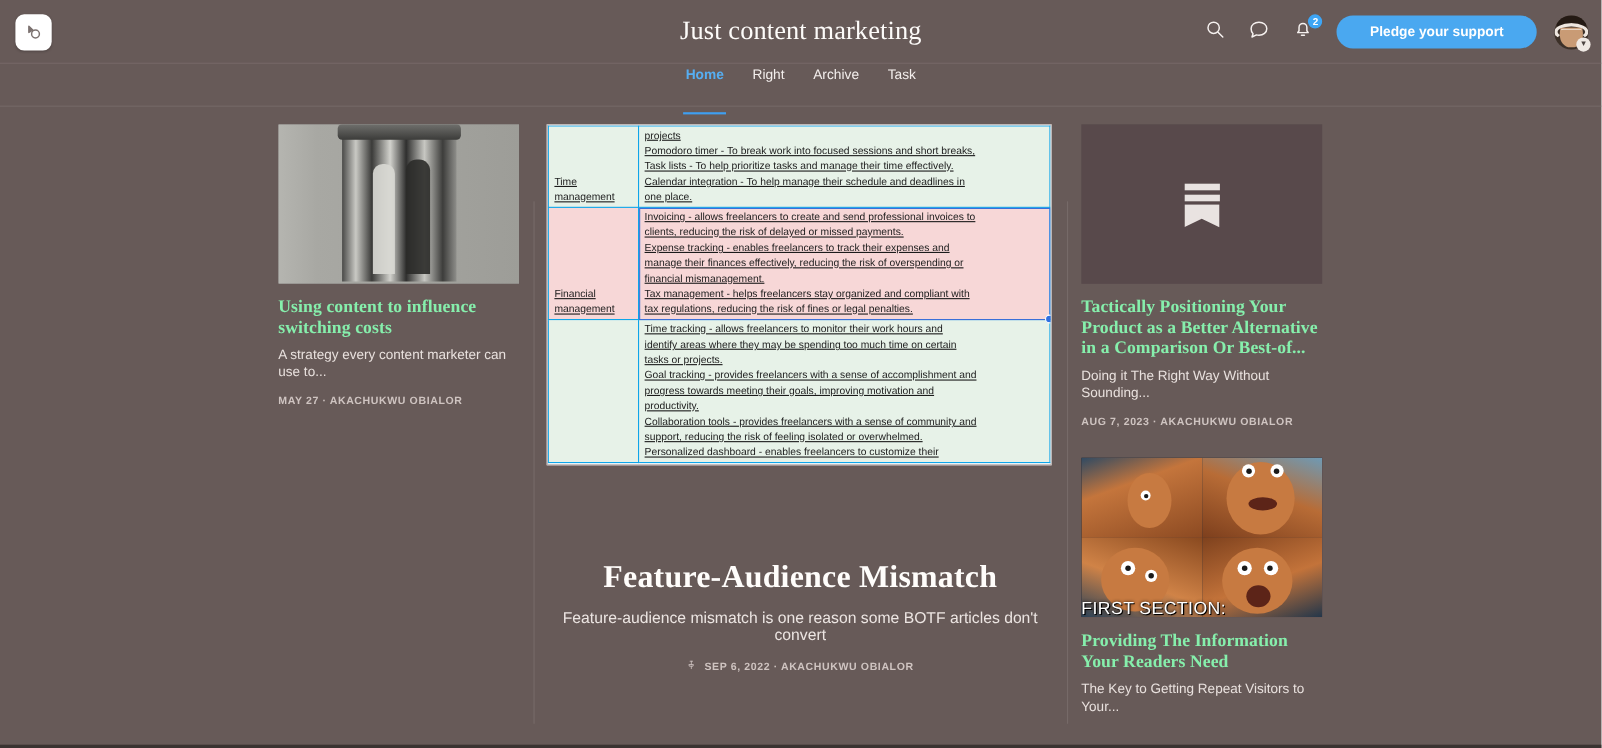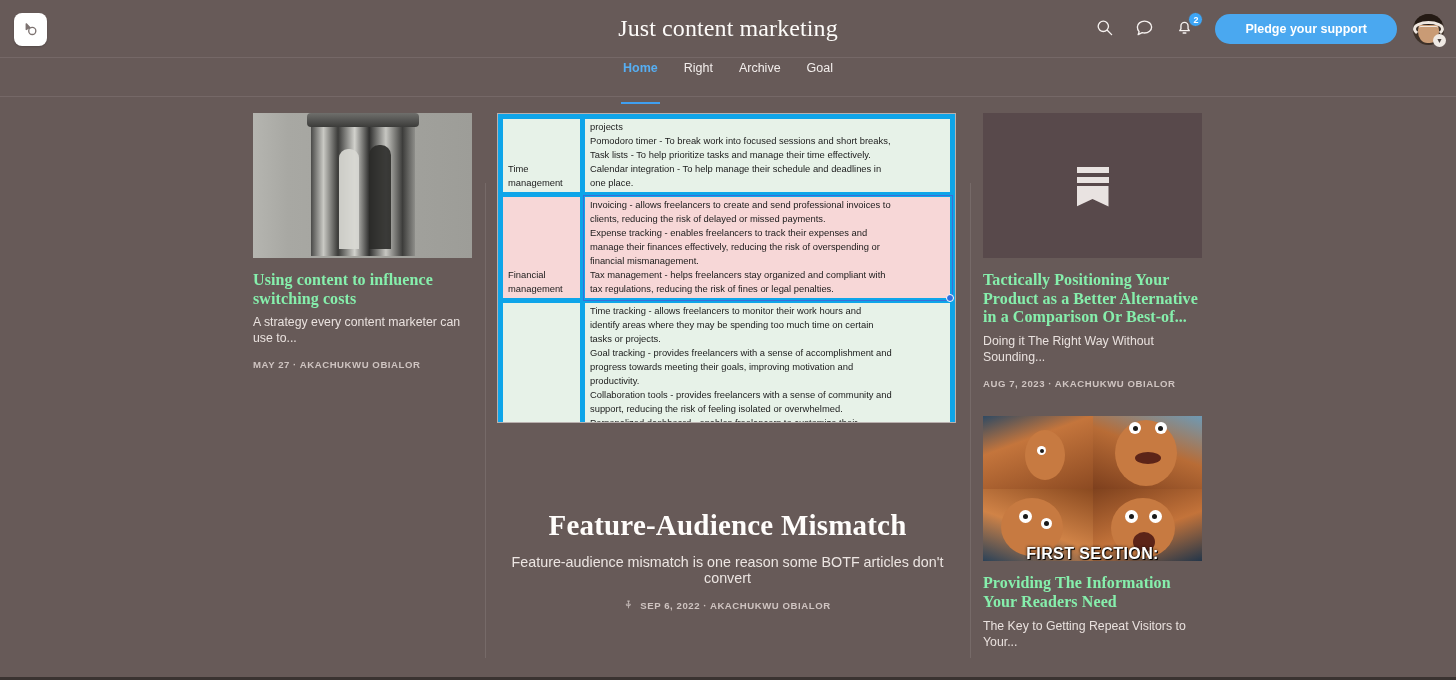--- a/index.html
+++ b/index.html
@@ -215,23 +215,24 @@
   }
   .tbl {
     width: 100%; border-collapse: collapse;
     font-family: "Liberation Sans", sans-serif;
     font-size: 9.4px;
     color: #1b1b1b;
     table-layout: fixed;
     line-height: 1.49;
   }
   .tbl td {
-    border: 5px solid #0ea5e9;
+    border: 1px solid #0ea5e9;
     padding: 1px 4px 2px 5px;
     vertical-align: bottom;
+    text-decoration: underline;
   }
   .tbl td.label { width: 82px; vertical-align: bottom; }
   .row-green td { background: #e7f2e8; }
   .row-pink  td { background: #f7d7d7; }
   .sel-cell {
     outline: 1.5px solid #3a6fd8;
     outline-offset: -1px;
     position: relative;
   }
   .handle {
@@ -279,23 +280,23 @@
   .meme .q1 { left: 0; top: 0; background: linear-gradient(160deg,#2f4a63 0%,#c4753c 35%,#8c4a22 100%); }
   .meme .q2 { left: 109.5px; top: 0; background: linear-gradient(200deg,#6e9ab5 0%,#b86c36 45%,#7d3f1d 100%); }
   .meme .q3 { left: 0; top: 72.5px; background: linear-gradient(20deg,#2b4258 0%,#d08347 45%,#8a4a20 100%); }
   .meme .q4 { left: 109.5px; top: 72.5px; background: linear-gradient(340deg,#23364a 0%,#c3733a 45%,#7f421e 100%); }
   .meme .blob { position: absolute; border-radius: 50%; background: #c77a41; }
   .meme .eye { position: absolute; border-radius: 50%; background: #fff; }
   .meme .pup { position: absolute; border-radius: 50%; background: #1a1a1a; }
   .meme .mouth { position: absolute; border-radius: 50%; background: #5c2418; }
   .meme-cap {
     position: absolute; left: 0; right: 0; bottom: -2px;
-    text-align: center;
+    text-align: left;
     font-family: "Liberation Sans", sans-serif;
-    font-weight: 700; font-size: 16px; color: #fff;
+    font-weight: 400; font-size: 16px; color: #fff;
     letter-spacing: .4px;
     text-shadow: 0 0 3px #000, 1px 1px 0 #000;
     white-space: nowrap;
   }
 </style>
 </head>
 <body>
 
 <div class="page">
 
@@ -353,21 +354,21 @@
         <div class="chev">▼</div>
       </div>
 
     </div>
   </div>
 
   <div class="nav">
     <div class="nav-item active">Home</div>
     <div class="nav-item">Right</div>
     <div class="nav-item">Archive</div>
-    <div class="nav-item">Goal</div>
+    <div class="nav-item">Task</div>
   </div>
 
   <div class="main">
 
     <div class="divider d1"></div>
     <div class="divider d2"></div>
 
     <div class="col col-left">
 
       <div>

